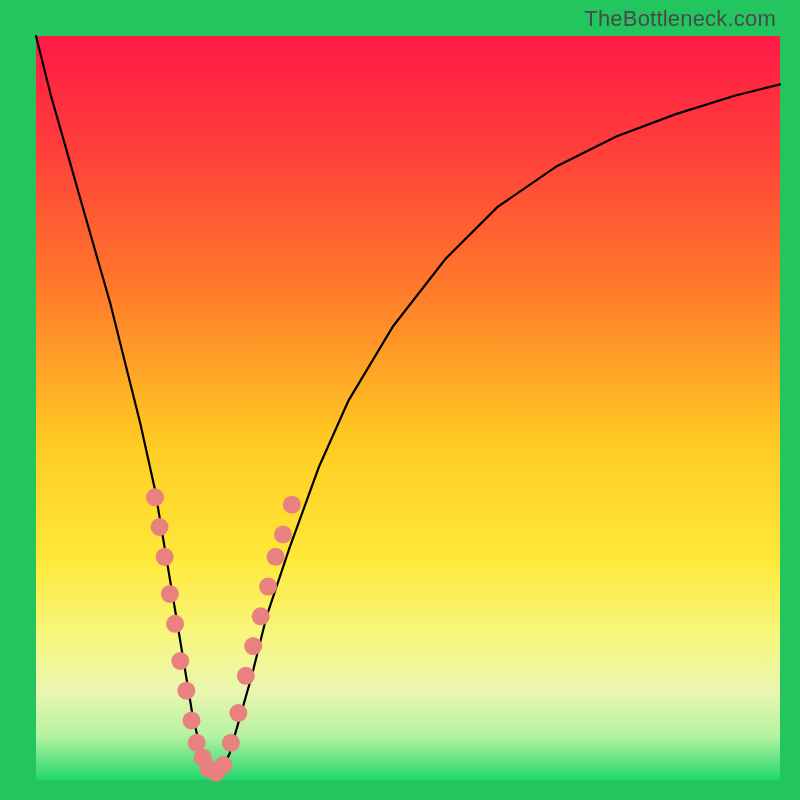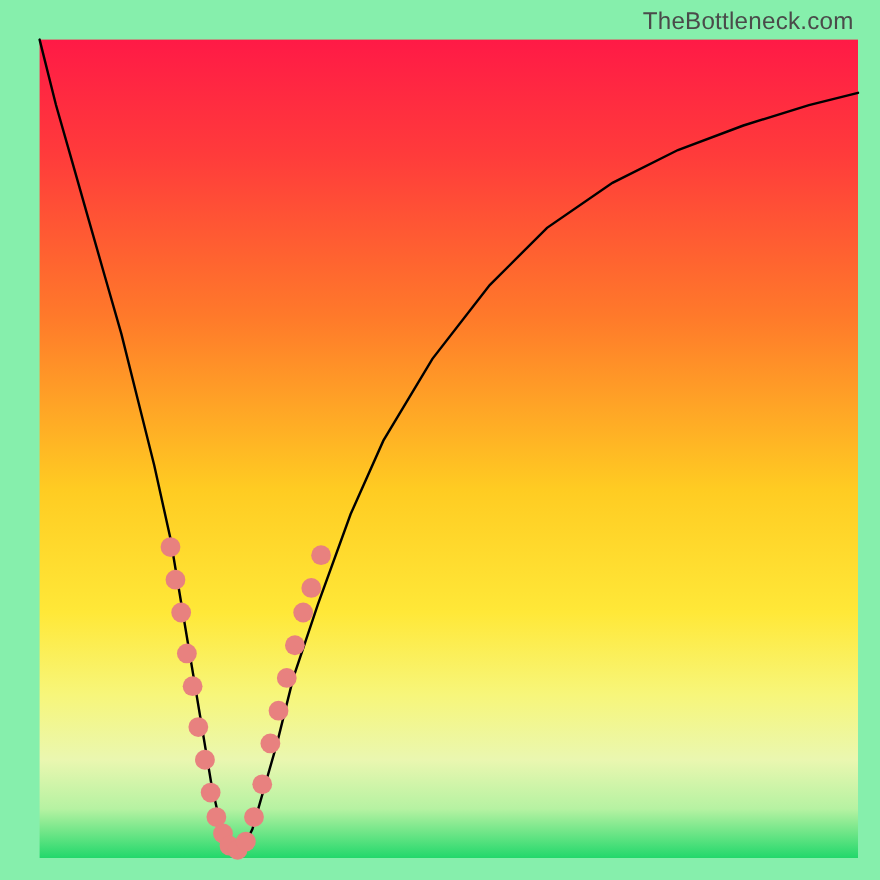--- a/index.html
+++ b/index.html
@@ -8,21 +8,21 @@
     width: 800px;
     height: 800px;
     overflow: hidden;
     background: #000;
     font-family: Arial, Helvetica, sans-serif;
   }
   .frame {
     position: absolute;
     left: 0; top: 0;
     width: 800px; height: 800px;
-    background: #86efac;
+    background: #22c55e;
   }
   .plot-area {
     position: absolute;
     left: 36px;
     top: 36px;
     width: 744px;
     height: 744px;
     
   }
   .watermark {

